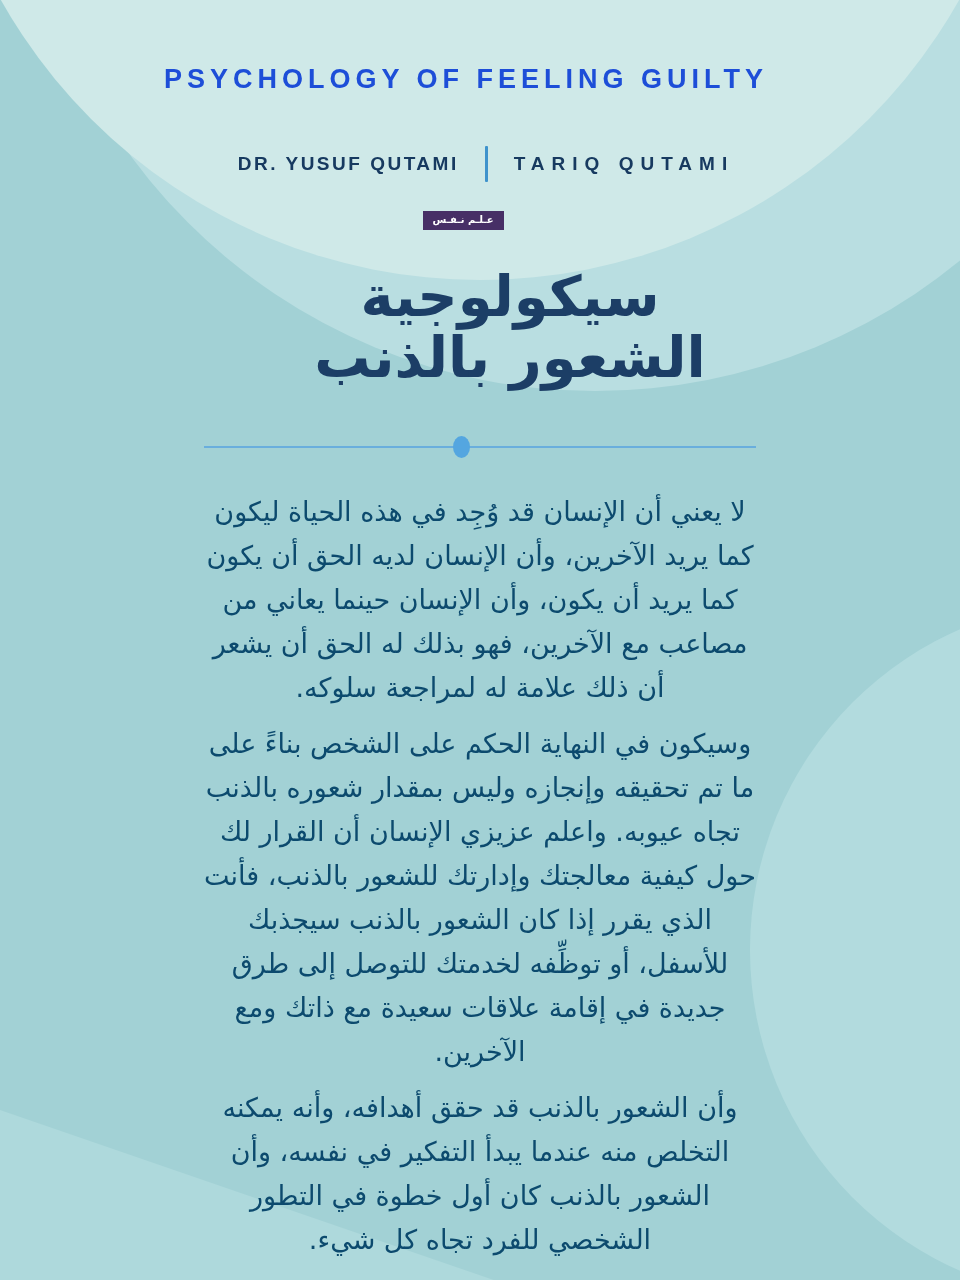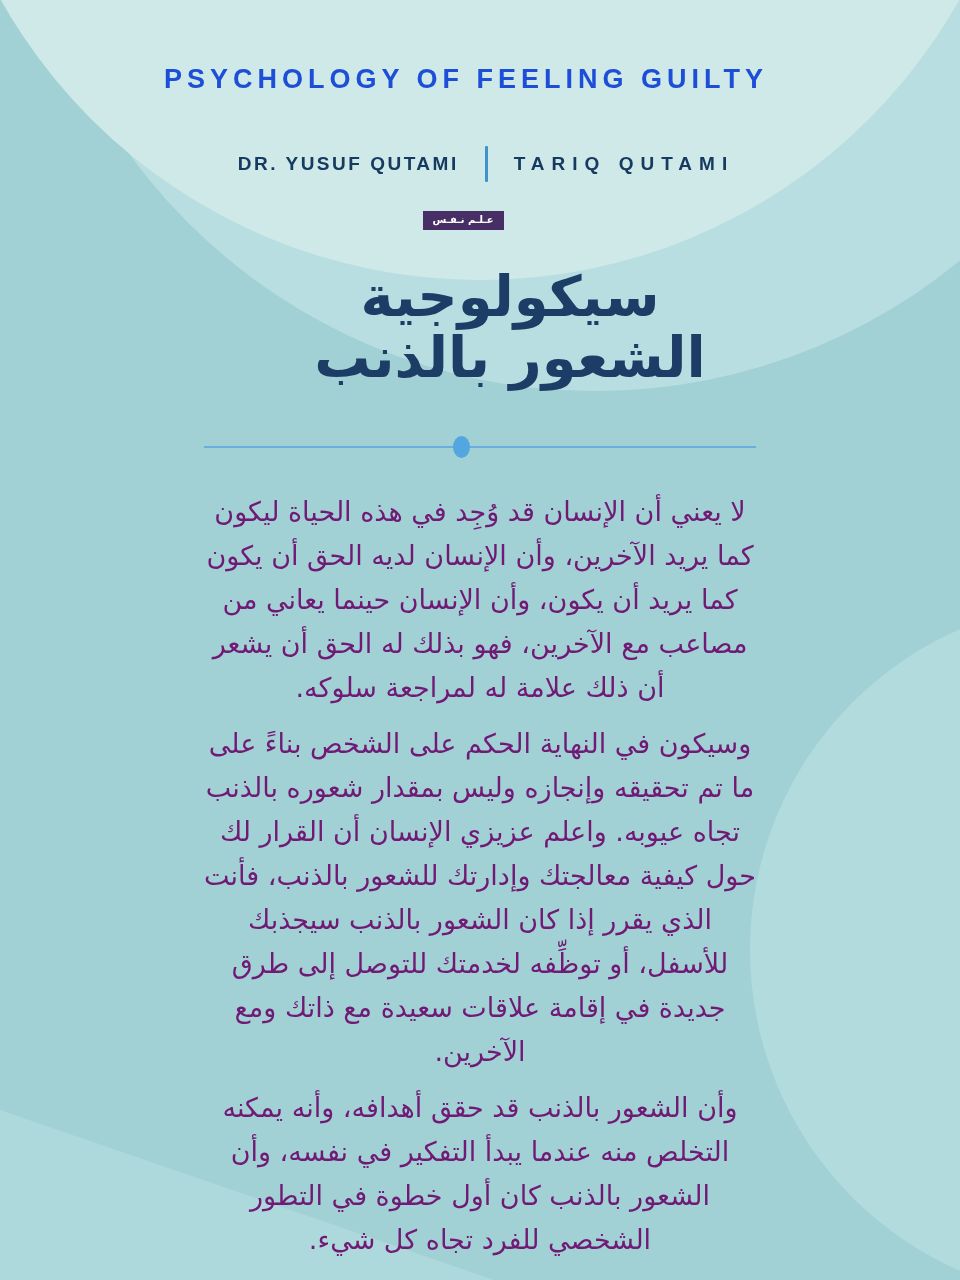--- a/index.html
+++ b/index.html
@@ -55,21 +55,21 @@
     position:absolute;top:10px;left:0;width:552px;height:2px;
     background:#69aedd;
   }
   .divider-dot{
     position:absolute;top:0;left:249px;width:17px;height:22px;
     border-radius:50%;background:#54a6e0;
   }
   .body-text{
     position:absolute;top:490px;left:200px;width:560px;
     direction:rtl;text-align:center;
-    color:#701a75;
+    color:#0c4a6e;
     font-family:"DejaVu Sans",sans-serif;
     font-size:27px;line-height:44px;
   }
   .body-text p{margin:0 0 12px 0;}
 </style>
 </head>
 <body>
 
 <div class="shape circle-a"></div>
 <div class="shape circle-b"></div>

